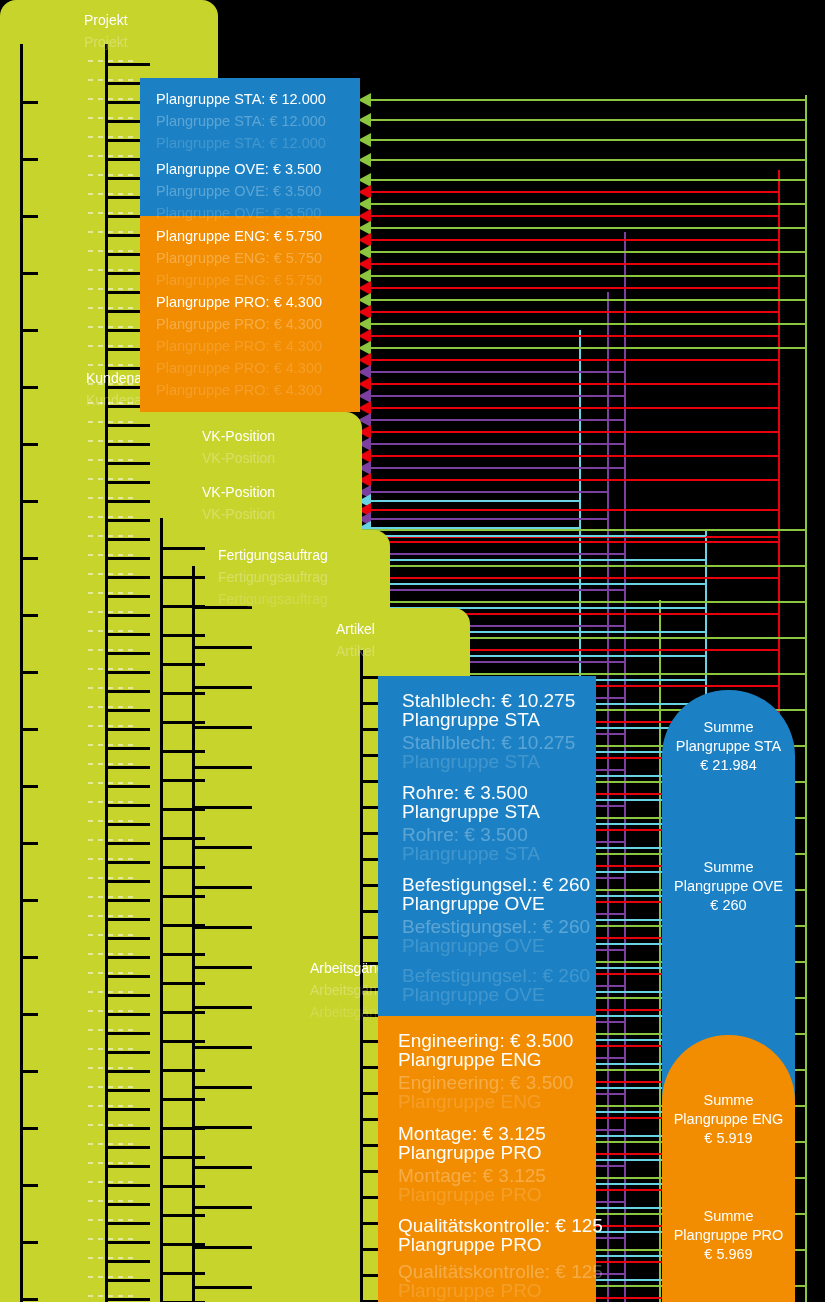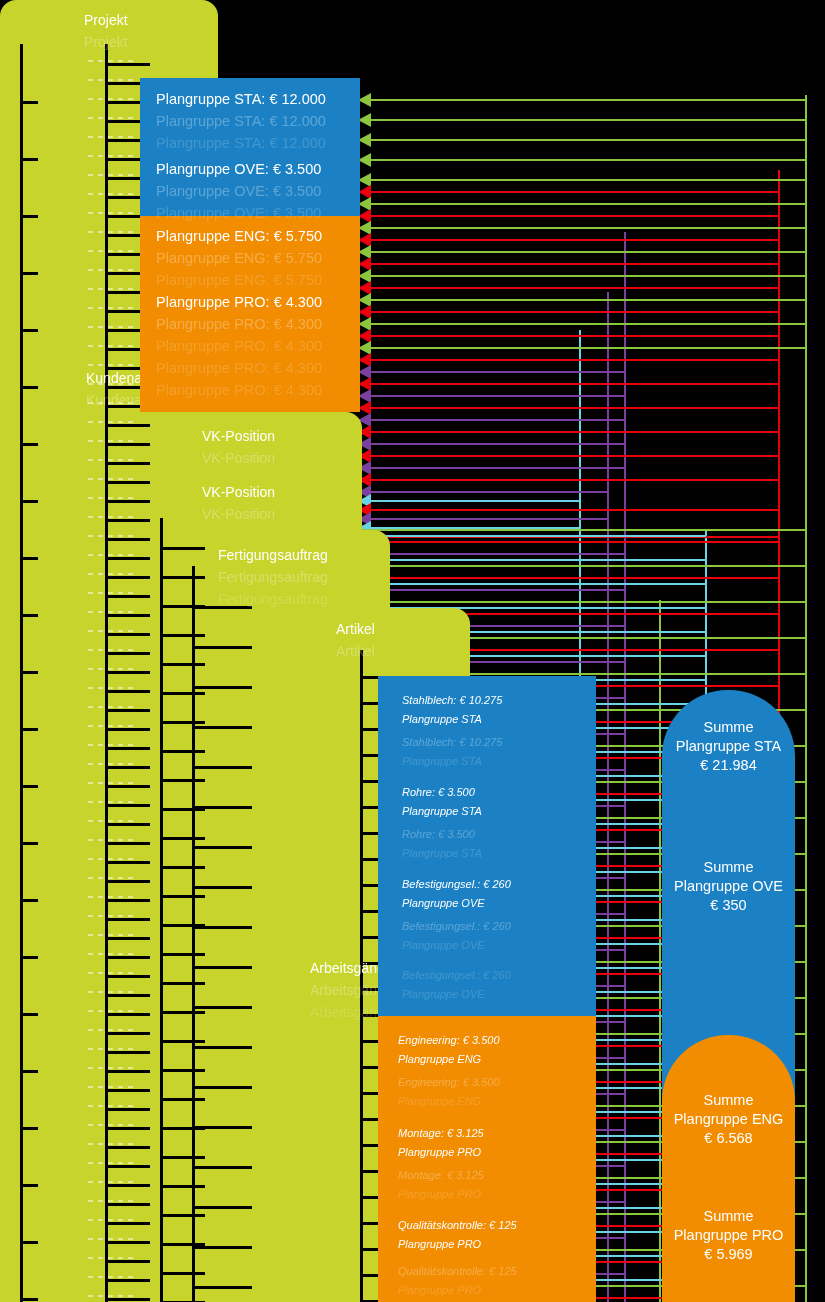--- a/index.html
+++ b/index.html
@@ -19,21 +19,21 @@
     position:absolute;
     color:#ffffff;
     font-size:14px;
     white-space:nowrap;
     pointer-events:none;
   }
   .lbl.ghost{opacity:.28;}
   .lbl.ghost2{opacity:.16;}
   .node-title{font-size:14px;}
   .pg-line{font-size:14.5px;}
-  .item-line{font-size:11px;line-height:19px;font-style:italic;}
+  .item-line{font-size:19px;line-height:19px;}
   .summe{
     position:absolute;
     text-align:center;
     font-size:14.5px;
     line-height:19px;
     color:#fff;
   }
   .archbox{position:absolute;}
   .vline{position:absolute;background:#000;width:3px;}
   .tick{position:absolute;background:#000;height:3px;}
@@ -555,27 +555,27 @@
 
   <div class="summe" style="left:662px;top:718px;width:133px;">
     <div>Summe</div>
     <div>Plangruppe STA</div>
     <div>€ 21.984</div>
   </div>
 
   <div class="summe" style="left:662px;top:858px;width:133px;">
     <div>Summe</div>
     <div>Plangruppe OVE</div>
-    <div>€ 350</div>
+    <div>€ 260</div>
   </div>
 
   <div class="summe" style="left:662px;top:1091px;width:133px;">
     <div>Summe</div>
     <div>Plangruppe ENG</div>
-    <div>€ 6.568</div>
+    <div>€ 5.919</div>
   </div>
 
   <div class="summe" style="left:662px;top:1207px;width:133px;">
     <div>Summe</div>
     <div>Plangruppe PRO</div>
     <div>€ 5.969</div>
   </div>
 
 </div>
 

